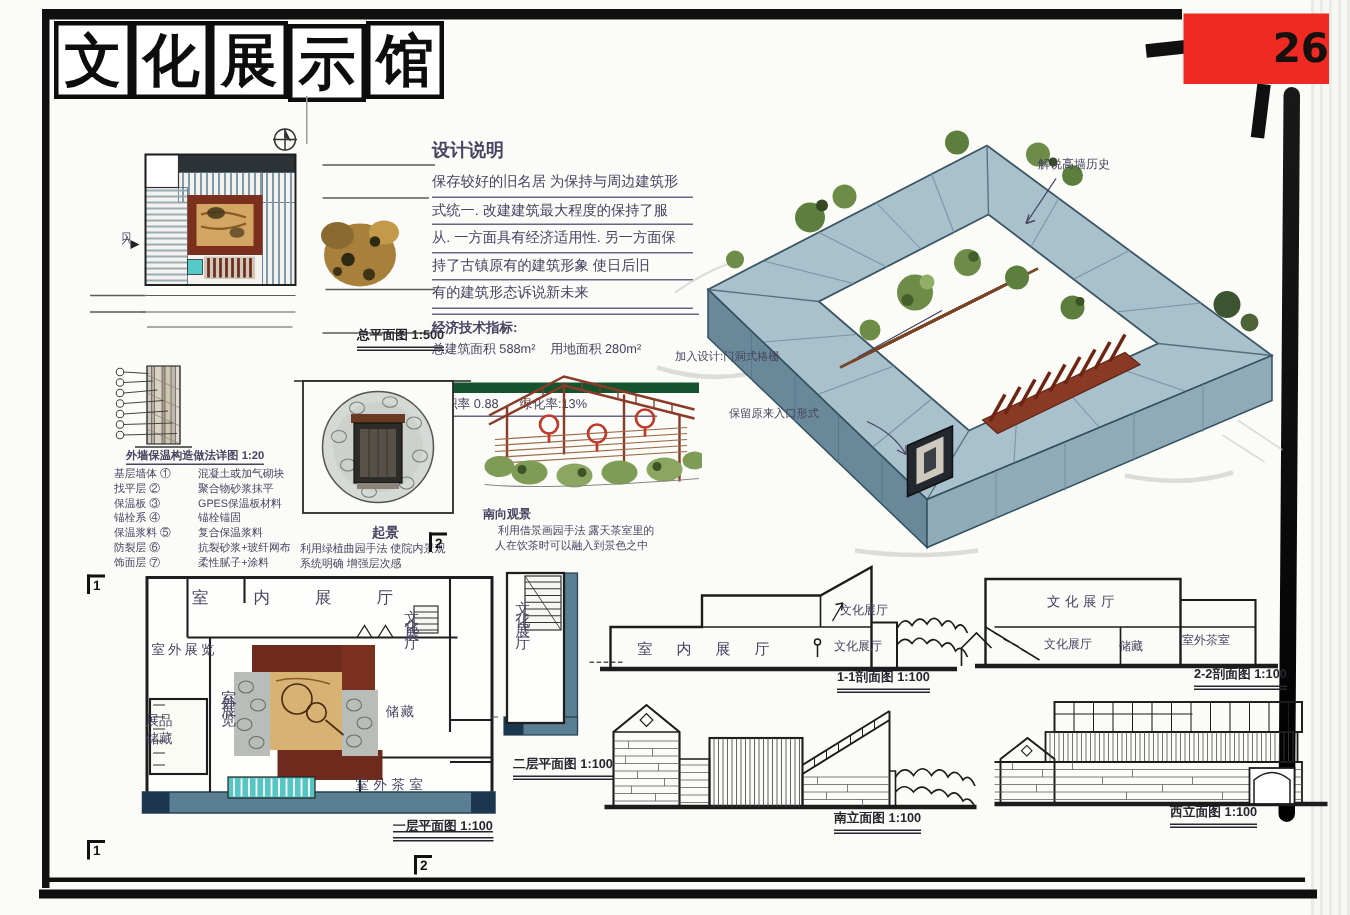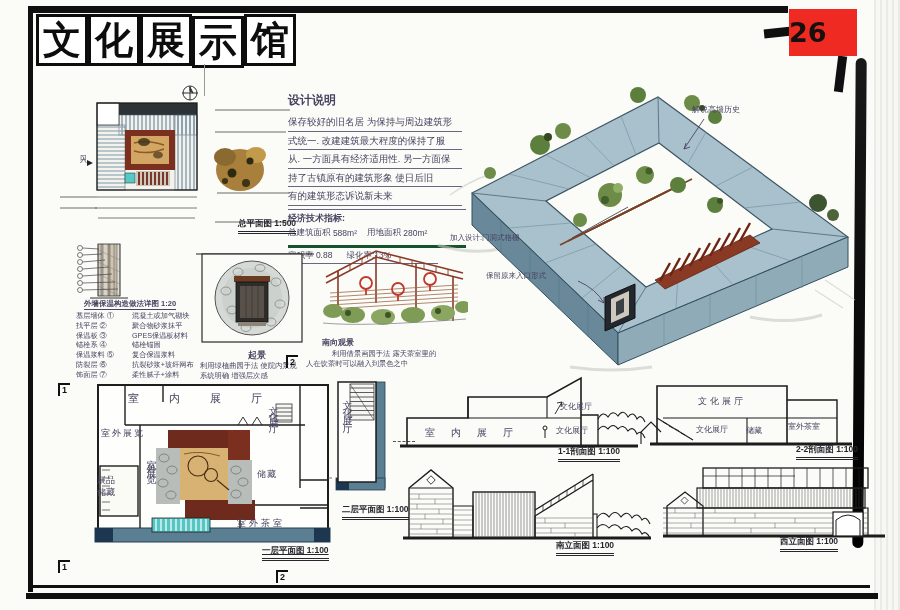--- a/index.html
+++ b/index.html
@@ -26,21 +26,21 @@
 <div id="board">
 
 <div class="abs" style="left:874px;top:0;width:26px;height:610px;background:repeating-linear-gradient(90deg,#eaeae7 0 2px,#f7f7f4 2px 6px);"></div>
 <div class="abs" style="left:28px;top:6px;width:760px;height:7px;background:#101010;"></div>
 <div class="abs" style="left:28px;top:6px;width:5px;height:586px;background:#101010;"></div>
 <div class="abs" style="left:28px;top:585px;width:842px;height:3px;background:#101010;"></div>
 <div class="abs" style="left:26px;top:593px;width:852px;height:6px;background:#101010;"></div>
 <div class="abs" style="left:854px;top:58px;width:11px;height:490px;background:linear-gradient(#191919,#000);border-radius:6px;transform:rotate(0.4deg);"></div>
 <div class="abs" style="left:764px;top:28px;width:28px;height:9px;background:#101010;transform:rotate(-6deg);"></div>
 <div class="abs" style="left:836px;top:56px;width:9px;height:36px;background:#101010;transform:rotate(7deg);"></div>
-<div class="abs" style="left:789px;top:9px;width:68px;height:47px;background:#ee2a22;display:flex;align-items:center;justify-content:flex-start;">
+<div class="abs" style="left:789px;top:9px;width:97px;height:47px;background:#ee2a22;display:flex;align-items:center;justify-content:flex-end;">
   <span style="font-size:27px;color:#16100e;font-weight:bold;font-family:'DejaVu Sans',sans-serif;">26</span>
 </div>
 
 <div class="abs" style="left:36px;top:14px;display:flex;">
   <div class="tbox">
         <span>文</span>
       </div>
   <div class="tbox">
         <span>化</span>
       </div>
@@ -113,21 +113,21 @@
 <span class="abs cap" style="left:238px;top:218px;">总平面图 1:500</span>
 
 <div class="abs" style="left:288px;top:92px;width:178px;">
   <div style="font-size:12px;font-weight:bold;color:#474360;margin-bottom:4px;">设计说明</div>
   <span class="noteline">保存较好的旧名居 为保持与周边建筑形</span>
   <span class="noteline">式统一. 改建建筑最大程度的保持了服</span>
   <span class="noteline">从. 一方面具有经济适用性. 另一方面保</span>
   <span class="noteline">持了古镇原有的建筑形象 使日后旧</span>
   <span class="noteline">有的建筑形态诉说新未来</span>
   <div style="font-size:9px;color:#474360;margin-top:3px;border-top:1px solid #6b6584;padding-top:2px;font-weight:bold;">经济技术指标:</div>
-  <div style="display:flex;font-size:8.5px;color:#474360;margin-top:2px;border-bottom:3px solid #14532d;padding-bottom:6px;align-items:center;">
+  <div style="display:flex;font-size:8.5px;color:#474360;margin-top:2px;border-bottom:7px solid #14532d;padding-bottom:16px;">
     <span>总建筑面积</span>&nbsp;
     <span style="margin-right:10px;">588m²</span>
     <span>用地面积</span>&nbsp;
     <span>280m²</span>
   </div>
   <div style="display:flex;font-size:8.5px;color:#474360;margin-top:2px;border-bottom:1px solid #6b6584;padding-bottom:1px;width:150px;">
     <span>容积率</span>&nbsp;
     <span style="margin-right:14px;">0.88</span>
     <span>绿化率</span>:
     <span>13%</span>
@@ -335,21 +335,21 @@
     <ellipse cx="125" cy="70" rx="12" ry="8" fill="#8aa661"></ellipse>
         <ellipse cx="145" cy="64" rx="8" ry="6" fill="#7e9c55"></ellipse>
     <circle cx="30" cy="70" r="3" fill="#3c5426"></circle>
         <circle cx="70" cy="72" r="3" fill="#3c5426"></circle>
         <circle cx="120" cy="68" r="3" fill="#3c5426"></circle>
   </g>
   <path d="M5,80 q40,4 143,-4" stroke="#888" stroke-width="0.8" fill="none"></path>
 </svg>
 <span class="abs hw" style="left:322px;top:337px;font-size:8px;font-weight:bold;">南向观景</span>
 <span class="abs hw" style="left:332px;top:349px;font-size:7.3px;">利用借景画园手法 露天茶室里的</span>
-<span class="abs hw" style="left:306px;top:359px;font-size:7.3px;">人在饮茶时可以融入到景色之中</span>
+<span class="abs hw" style="left:330px;top:359px;font-size:7.3px;">人在饮茶时可以融入到景色之中</span>
 
 <svg class="abs" style="left:90px;top:378px;" width="245" height="175" viewBox="0 0 245 175">
   <rect x="8" y="7" width="230" height="148" fill="#fefefc" stroke="#1e1e1e" stroke-width="2"></rect>
   <rect x="5" y="150" width="235" height="14" fill="#5a7e92" stroke="#27404f" stroke-width="1"></rect>
   <rect x="5" y="150" width="18" height="14" fill="#1d3750"></rect>
       <rect x="224" y="150" width="16" height="14" fill="#1d3750"></rect>
   <g stroke="#1e1e1e" stroke-width="1.4">
     <path d="M35,7 V47 M35,47 H215"></path>
     <path d="M73,7 V24"></path>
     <path d="M210,7 V110 M210,102 H238 M210,130 H238"></path>

